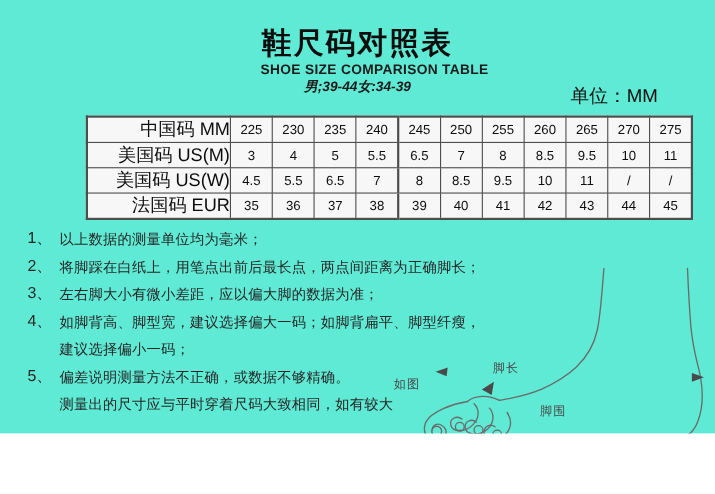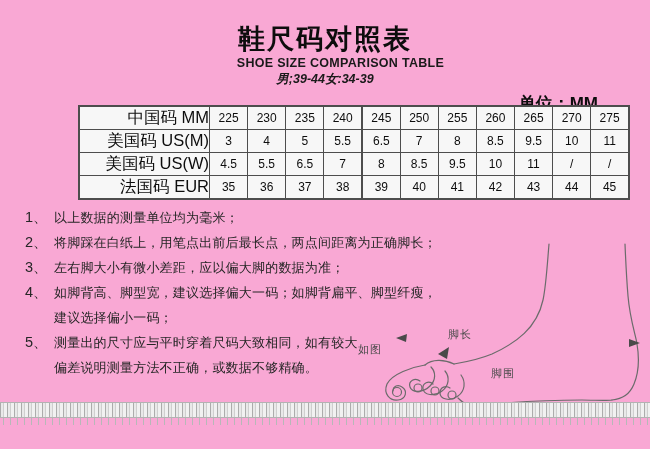--- a/index.html
+++ b/index.html
@@ -1,26 +1,26 @@
 <!DOCTYPE html>
 <html><head>
 <meta charset="utf-8">
 <style>
   html,body{margin:0;padding:0;}
   body{font-family:"Liberation Sans","DejaVu Sans",sans-serif;}
   .page{
-    position:relative;width:650px;height:449px;overflow:hidden;
-    background:#f9a8d4;color:#111;
+    position:relative;width:650px;height:394px;overflow:hidden;
+    background:#5eead4;color:#111;
   }
   
   .header{position:absolute;top:24px;left:0;width:100%;text-align:center;}
   .title{font-size:27px;font-weight:bold;letter-spacing:2px;color:#0d0d0d;margin:0;line-height:1.15;}
   .subtitle{font-size:12.5px;font-weight:bold;color:#1a1a1a;margin-top:1px;letter-spacing:.3px;padding-left:31px;}
   .range-note{font-size:12.5px;font-weight:bold;color:#1a1a1a;margin-top:1px;font-style:italic;}
-  .unit-label{position:absolute;top:92px;right:52px;font-size:17px;font-weight:bold;color:#0d0d0d;}
+  .unit-label{position:absolute;top:76px;right:52px;font-size:17px;font-weight:normal;color:#0d0d0d;}
   
   .size-table{
     position:absolute;left:78px;top:105px;width:552px;height:91px;
     border-collapse:collapse;table-layout:fixed;background:#f7f7f7;
     border:2px solid #4d4d4d;
   }
   .size-table td{
     border:1px solid #4d4d4d;height:22px;padding:0;
     font-size:12px;color:#0d0d0d;text-align:center;white-space:nowrap;overflow:hidden;
   }
@@ -151,22 +151,22 @@
     <div class="note">
       <span class="note-num">4、</span>
       <div class="note-text">
         <div>如脚背高、脚型宽，建议选择偏大一码；如脚背扁平、脚型纤瘦，</div>
         <div>建议选择偏小一码；</div>
       </div>
     </div>
     <div class="note">
       <span class="note-num">5、</span>
       <div class="note-text">
+        <div>偏差说明测量方法不正确，或数据不够精确。</div>
         <div>测量出的尺寸应与平时穿着尺码大致相同，如有较大</div>
-        <div>偏差说明测量方法不正确，或数据不够精确。</div>
       </div>
     </div>
   </div>
 
   <svg class="foot-svg" viewBox="0 0 320 190" fill="none" stroke="#6b6b6b" stroke-width="1.2" stroke-linecap="round">
 
     <path d="M219,4 C217,28 216,46 213,60 C207,88 186,103 162,114 C150,119 136,122 124,124"></path>
 
     <path d="M295,4 C296,28 297,44 298,56 C300,80 306,96 307,104 C309,116 309,132 304,144 C300,154 293,159 282,160"></path>
 

